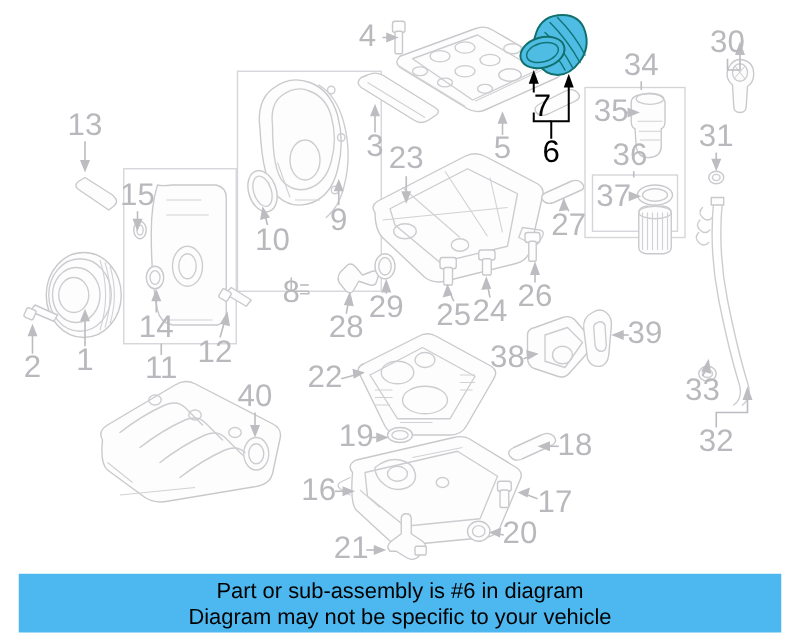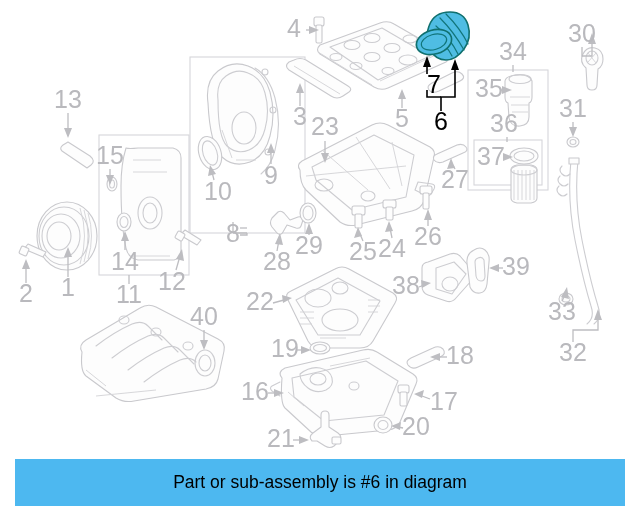--- a/index.html
+++ b/index.html
@@ -423,14 +423,15 @@
         <text class="lbl" x="504" y="125">36</text>
         <text class="lbl" x="491" y="158">37</text>
         <text class="lbl" x="406" y="287">38</text>
         <text class="lbl" x="516" y="268">39</text>
         <text class="lbl" x="204" y="318">40</text>
       </g>
   </svg>
 
   <div id="banner" style="left: 15px; top: 459px; width: 610px; height: 47px; background: rgb(77, 184, 240);">
     <div>Part or sub-assembly is #6 in diagram</div>
+    <div>Diagram may not be specific to your vehicle</div>
   </div>
 </div>
 
 </body></html>

